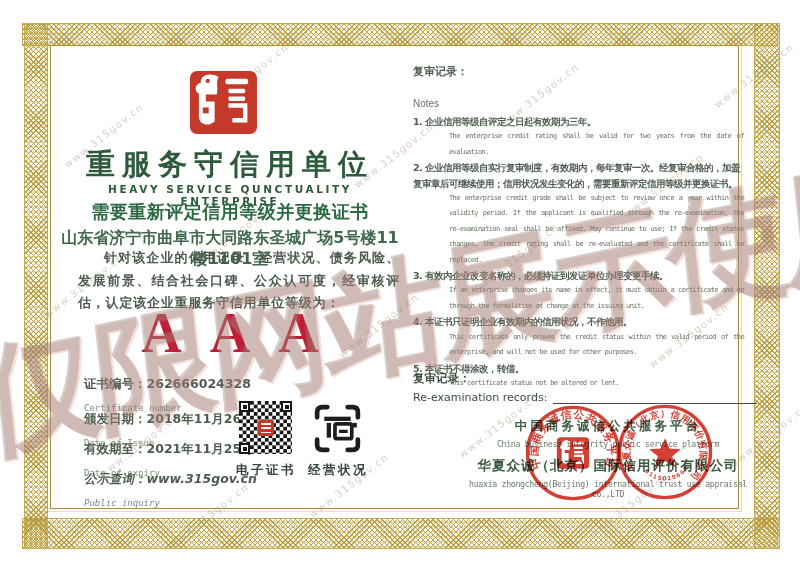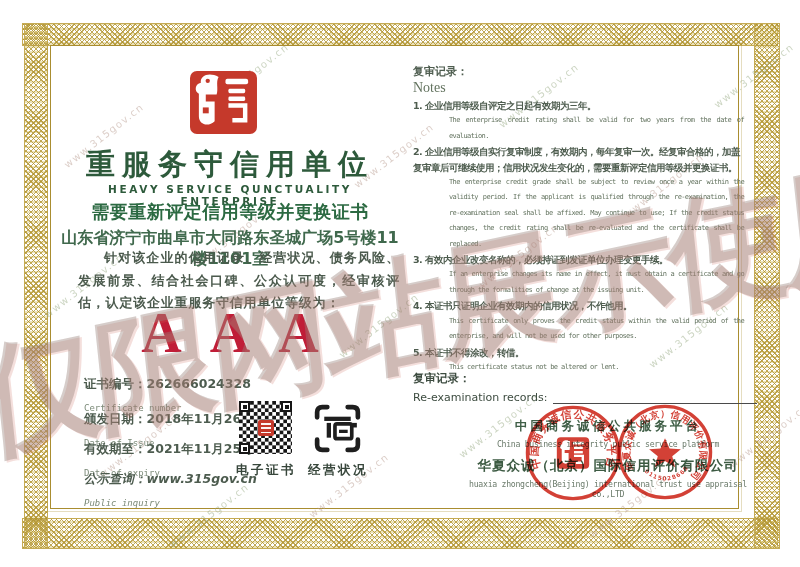--- a/index.html
+++ b/index.html
@@ -56,21 +56,21 @@
   .qr-seal{position:absolute;left:19px;top:19px;width:16px;height:16px;background:#c5392b;border-radius:2px;}
   .qr-seal i{position:absolute;left:3px;top:3px;right:3px;bottom:3px;display:block;
       background:repeating-linear-gradient(180deg, rgba(255,255,255,.95) 0 1.6px, rgba(255,255,255,0) 1.6px 4.4px);}
   .trace{left:311px;top:401px;width:53px;height:55px;}
   .cap{top:462px;width:70px;text-align:center;font-size:12.5px;font-weight:bold;
        letter-spacing:2.5px;color:#37463b;}
   .cap.c1{left:231px;} .cap.c2{left:303px;}
   
   .notes{left:413px;top:64px;width:331px;}
   .notes .h-zh{font-size:11px;font-weight:bold;color:#4e5d4f;line-height:16px;}
-  .notes .h-en{font-family:Liberation Serif, serif;font-size:14px;color:#63735f;line-height:16px;margin-bottom:2px;}
+  .notes .h-en{font-family:Liberation Sans, sans-serif;font-size:10px;color:#63735f;line-height:16px;margin-bottom:2px;margin-top:16px;}
   .note-zh{font-size:9.5px;font-weight:bold;letter-spacing:-.5px;color:#4e5d4f;line-height:15.4px;}
   .note-en{font-family:"DejaVu Sans Mono",monospace;font-size:7px;letter-spacing:-.6px;
            color:#63735f;line-height:15.4px;text-align:justify;margin-left:36px;}
   .review{left:413px;top:371px;width:344px;}
   .review .zh{font-size:11.5px;font-weight:bold;color:#3d4c40;}
   .review .row{display:flex;margin-top:5px;}
   .review .en{font-size:11px;color:#3d4c40;white-space:nowrap;}
   .review .line{flex:1;border-bottom:1.4px solid #4a4a4a;margin-left:6px;height:12px;}
   .issuer{left:452px;top:418px;width:312px;text-align:center;}
   .issuer .p-zh{font-size:12.5px;font-weight:bold;letter-spacing:3px;color:#3f5e46;}

